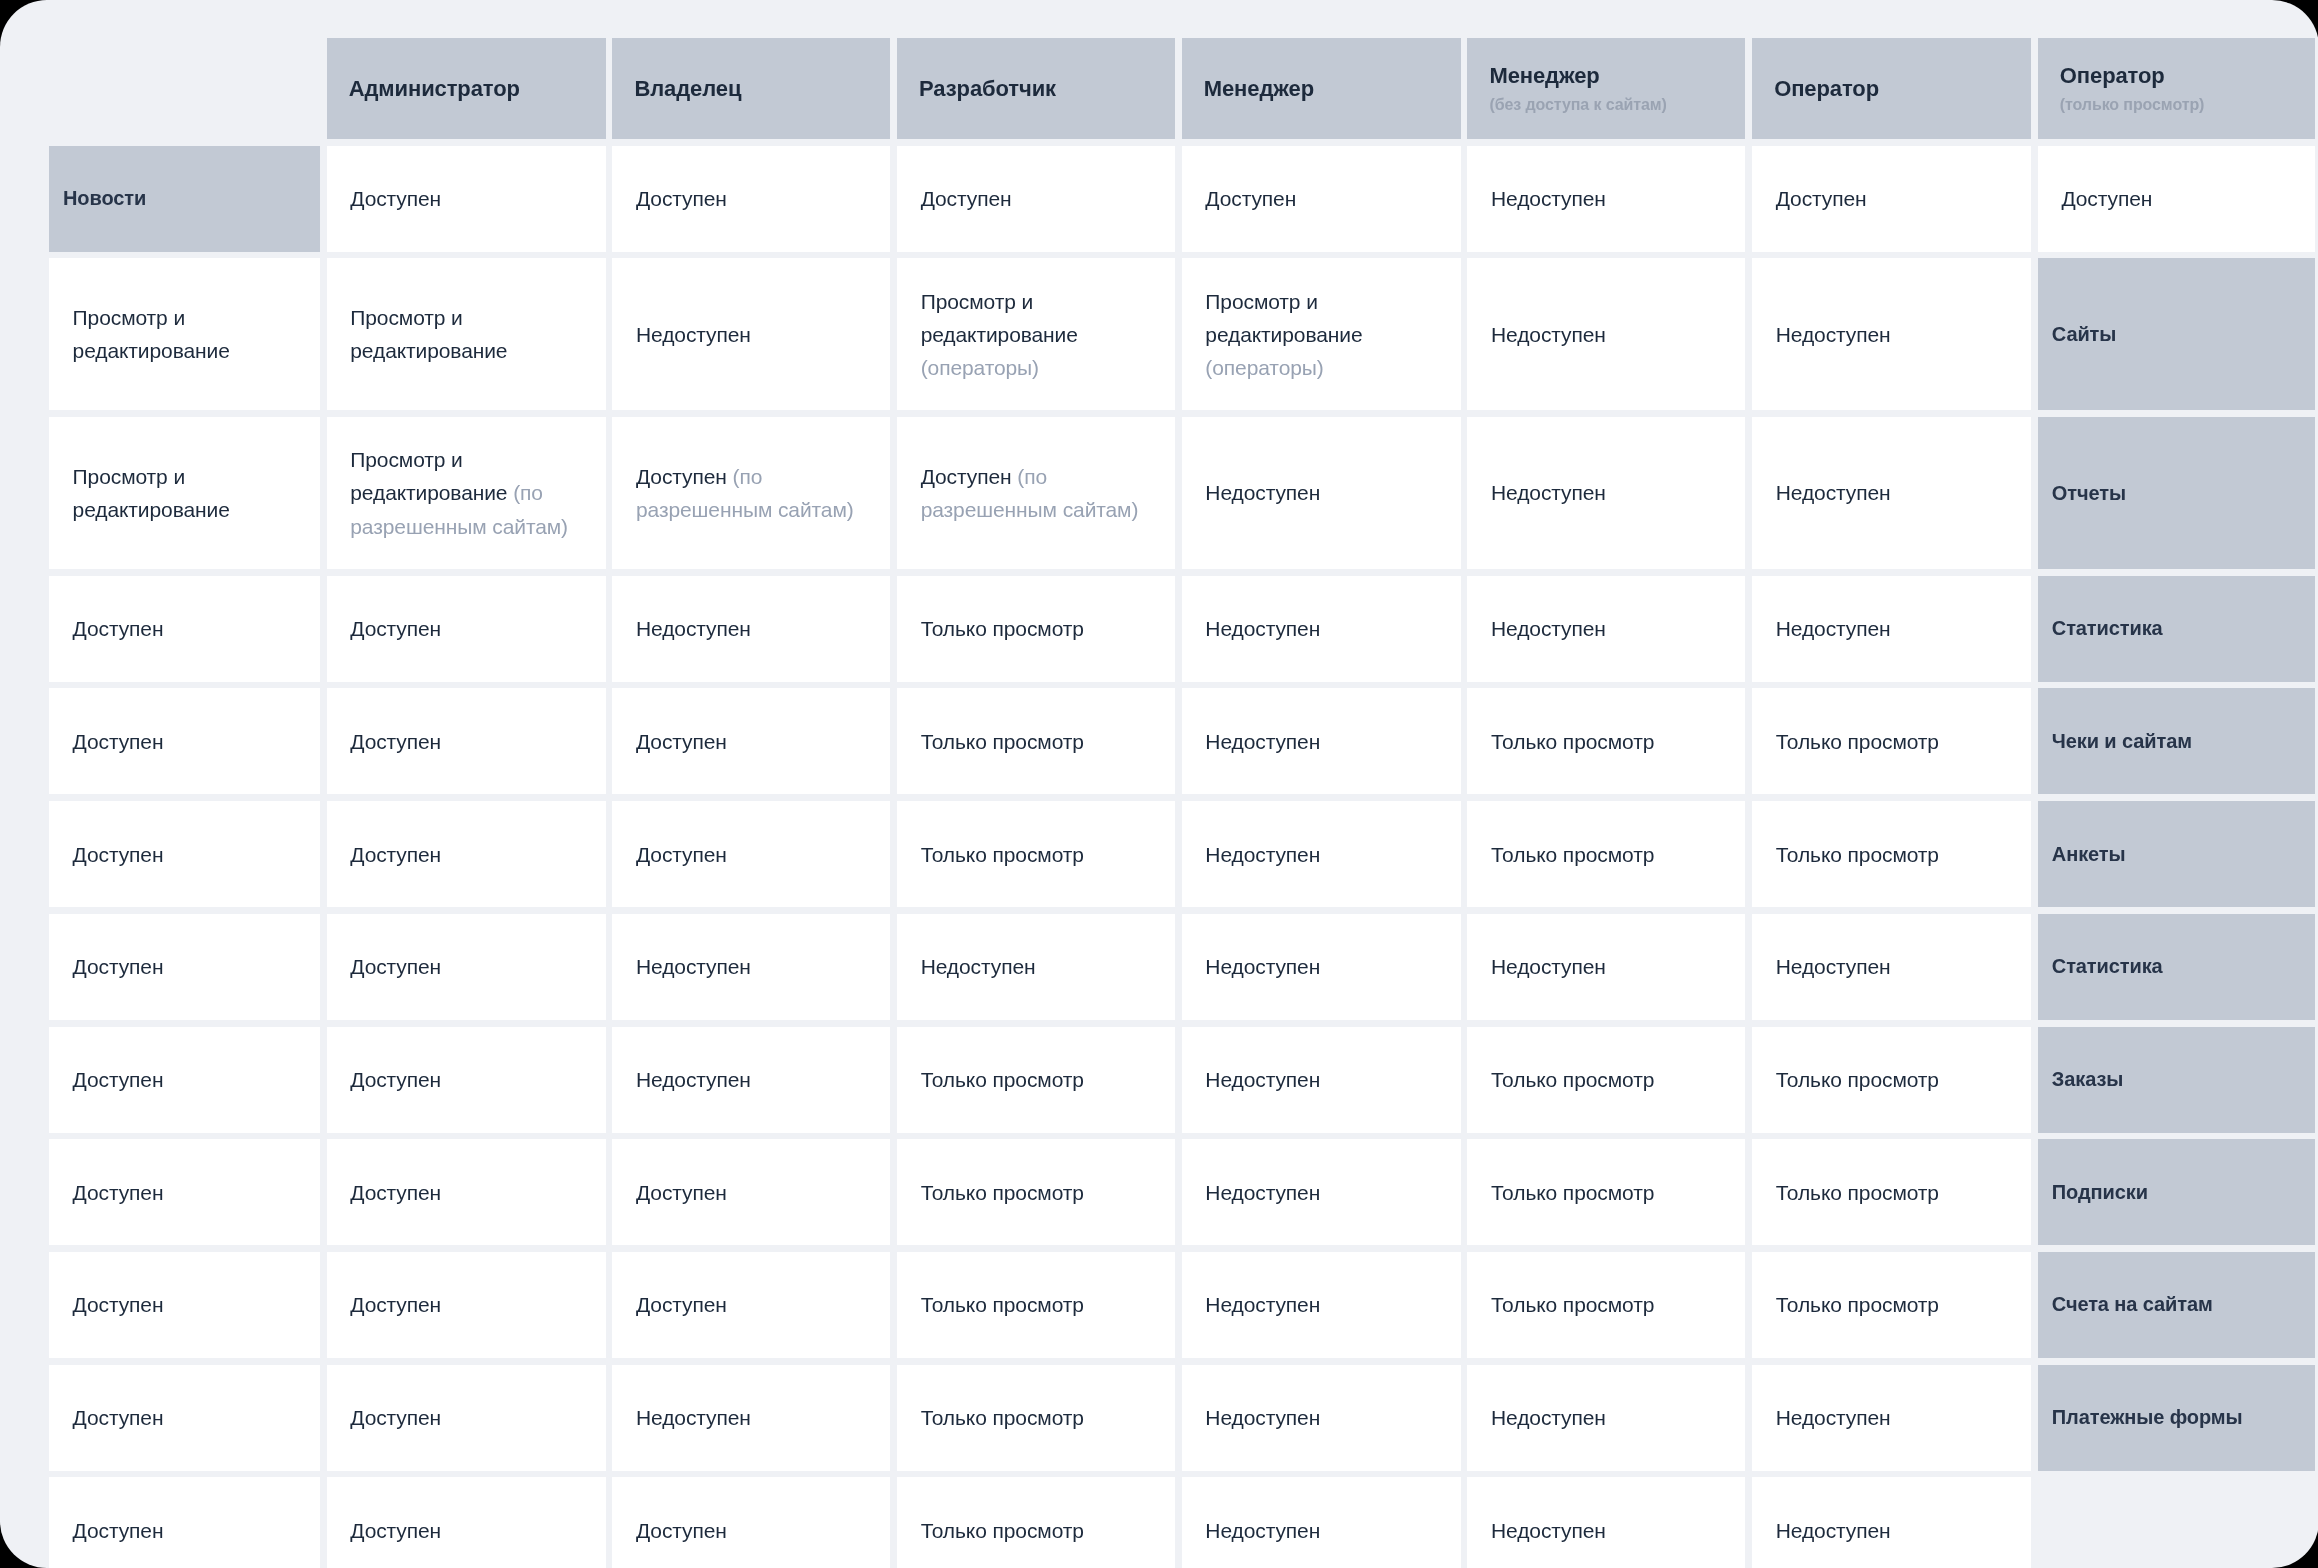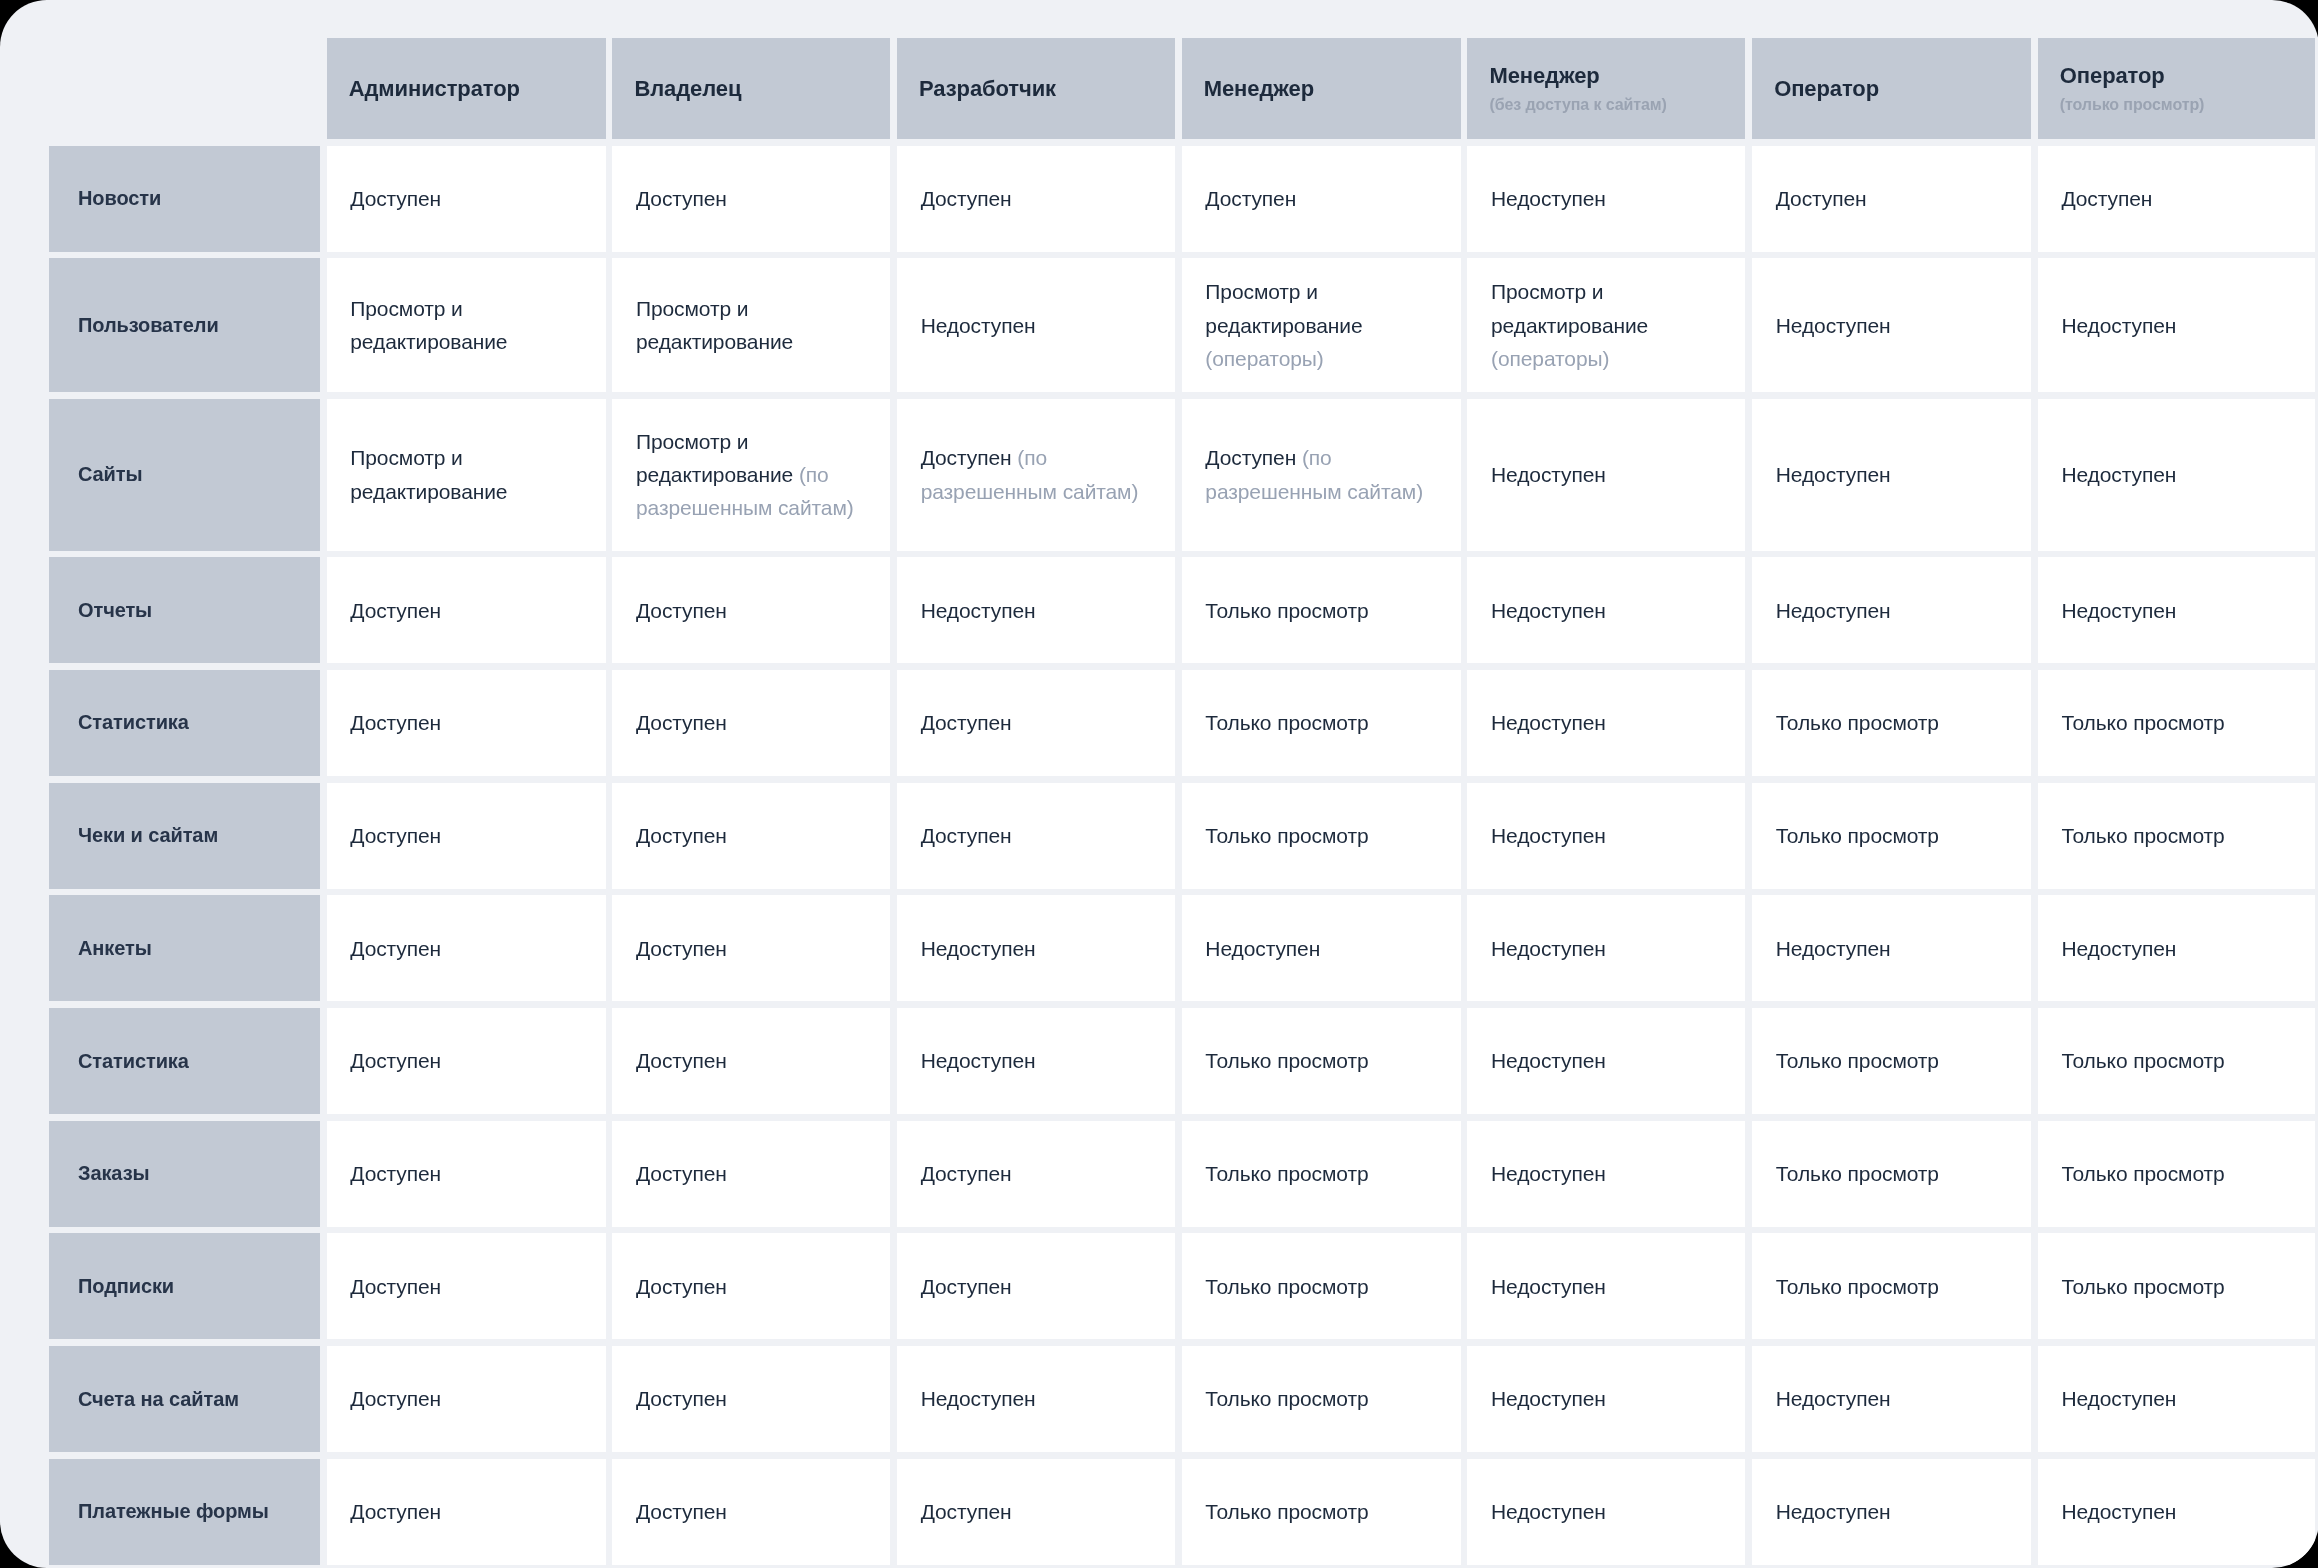--- a/index.html
+++ b/index.html
@@ -63,21 +63,21 @@
     font-weight: 700;
     color: #9aa3b2;
     line-height: 1.2;
     letter-spacing: -0.1px;
   }
   .col-head .ch-sub:empty { display: none; }
 
   
   .row-head {
     background: #c2c9d4;
-    padding: 17px 29px;
+    padding: 17px 14px;
     box-sizing: border-box;
     display: flex;
     align-items: center;
   }
   .row-head .rh-label {
     font-size: 20px;
     font-weight: 700;
     color: #273449;
     line-height: 1.25;
     letter-spacing: -0.1px;
@@ -153,23 +153,20 @@
       </div>
       <div class="cell r-std">
         <div class="cv"><span>Недоступен</span></div>
       </div>
       <div class="cell r-std">
         <div class="cv"><span>Доступен</span></div>
       </div>
       <div class="cell r-std">
         <div class="cv"><span>Доступен</span></div>
       </div>
-      <div class="row-head r-tall">
-        <div class="rh-label">Пользователи</div>
-      </div>
       <div class="cell r-tall">
         <div class="cv"><span>Просмотр и редактирование</span></div>
       </div>
       <div class="cell r-tall">
         <div class="cv"><span>Просмотр и редактирование</span></div>
       </div>
       <div class="cell r-tall">
         <div class="cv"><span>Недоступен</span></div>
       </div>
       <div class="cell r-tall">

